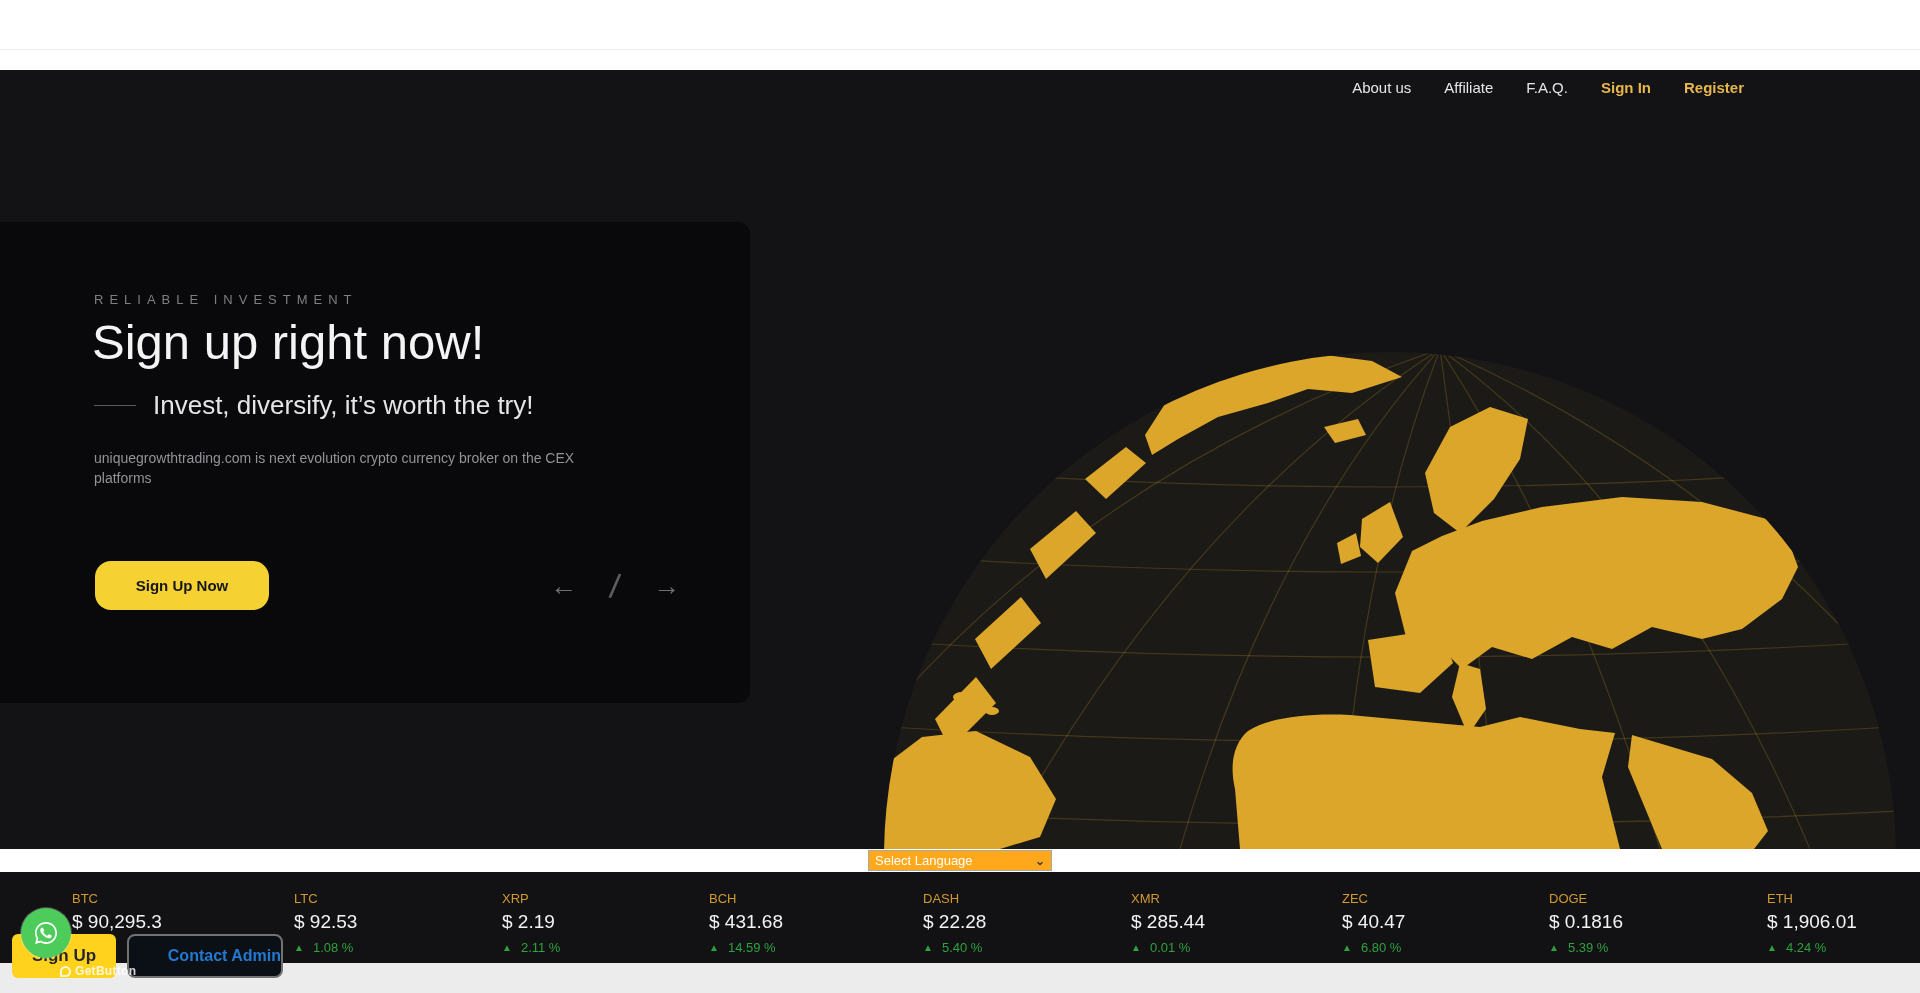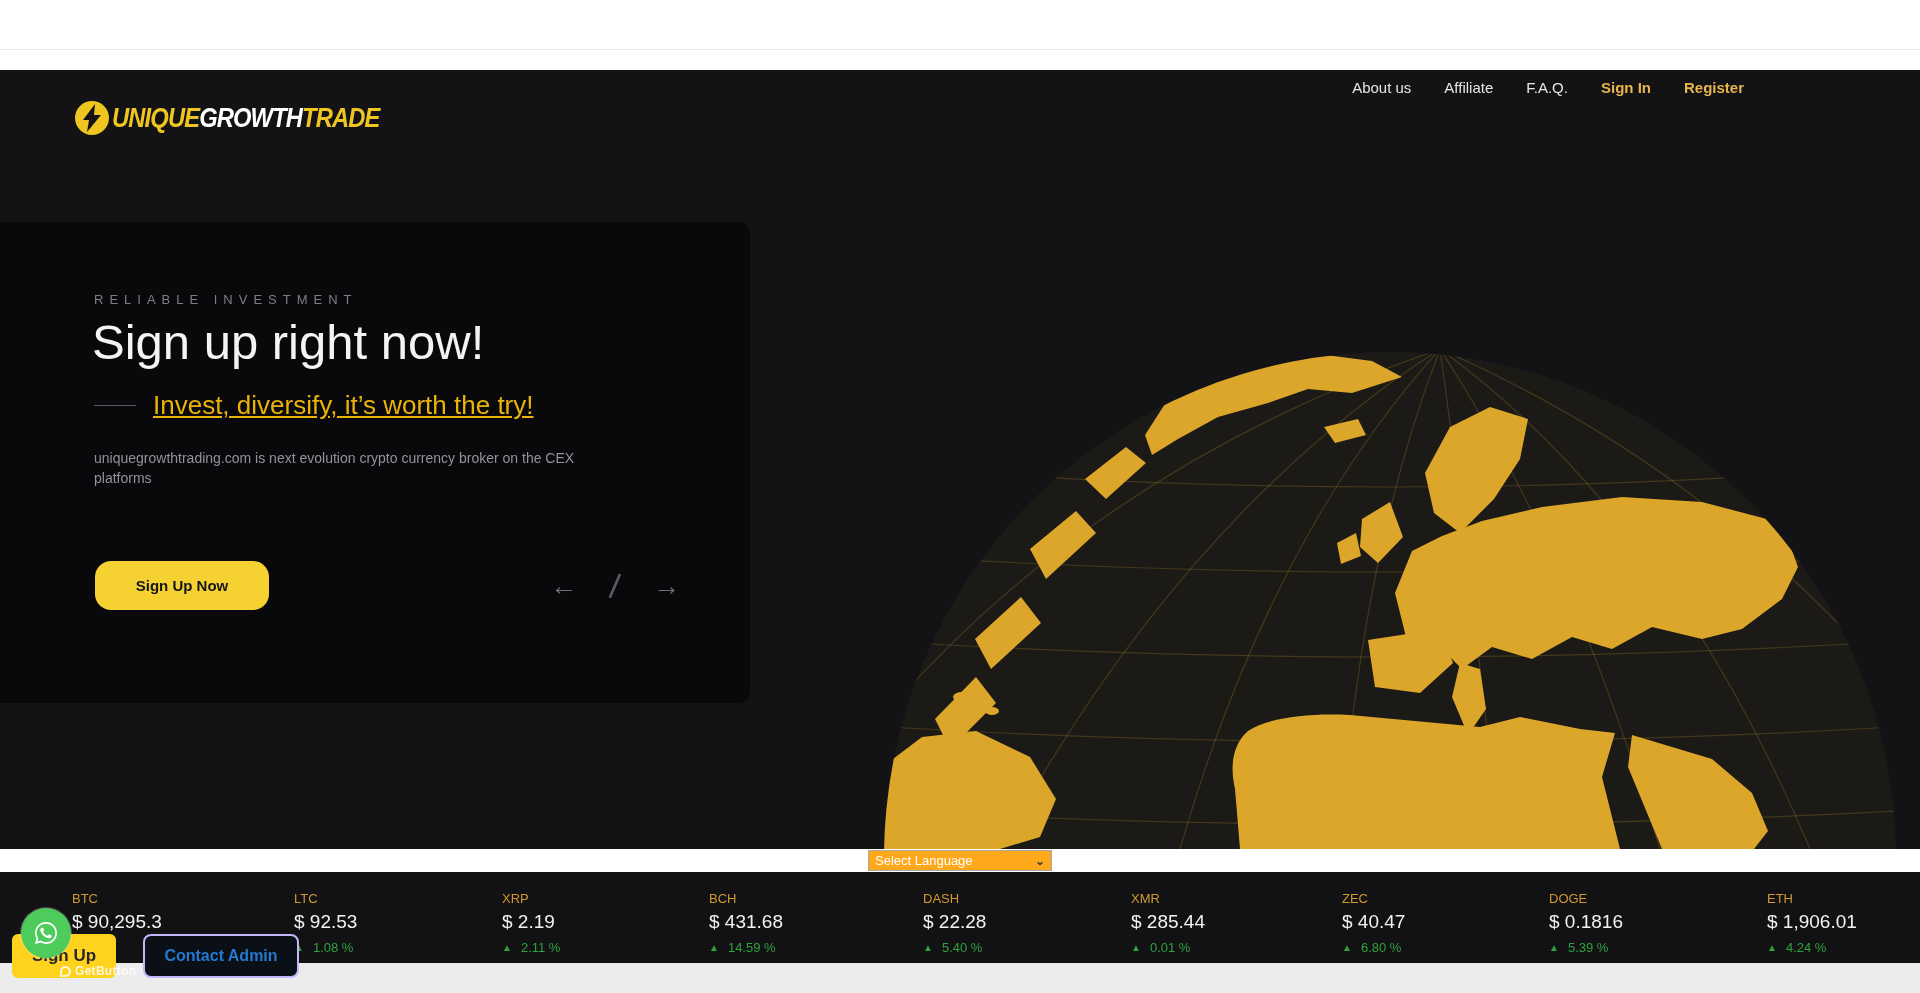--- a/index.html
+++ b/index.html
@@ -26,21 +26,21 @@
 
   
   .globe { position:absolute; left:880px; top:267px; width:1040px; height:512px; }
 
   
   .hero-card { position:absolute; left:0; top:152px; width:750px; height:481px; background:#09090b; border-radius:0 12px 12px 0; }
   .kicker { position:absolute; left:94px; top:70px; font-size:13px; letter-spacing:6px; color:#7f7f83; }
   .hero-title { position:absolute; left:92px; top:92px; font-size:49px; font-weight:400; color:#f4f4f5; }
   .hero-sub-row { position:absolute; left:94px; top:168px; display:flex; align-items:center; }
   .hero-sub-line { width:42px; height:1px; background:#5a5a5e; margin-right:17px; }
-  .hero-subtitle { font-size:26px; font-weight:400; color:#eab308;text-decoration:underline; }
+  .hero-subtitle { font-size:26px; font-weight:400; color:#e5e5e5; }
   .hero-desc { position:absolute; left:94px; top:226px; width:490px; font-size:14px; line-height:20px; color:#939398; }
   .cta-btn { position:absolute; left:95px; top:339px; width:174px; height:49px; background:#F5D231; border:none; border-radius:16px;
              font-family:"Liberation Sans", sans-serif; font-size:15px; font-weight:bold; color:#16161a; cursor:pointer; }
   .carousel { position:absolute; left:550px; top:336px; width:130px; height:56px; display:flex; align-items:center; justify-content:space-between; }
   .car-arrow { font-size:27px; color:#6e6e72; cursor:pointer; line-height:1; }
   .car-sep { font-size:34px; font-weight:300; color:#5c5c60; transform:rotate(8deg); }
 
   
   .lang-strip { position:absolute; left:0; top:849px; width:1920px; height:17px; background:#ffffff; }
   .lang-select { position:absolute; left:868px; top:1px; width:184px; height:21px; background:#FFA81C; border:1px solid #a8a8a8;
@@ -59,22 +59,22 @@
   .pct-row { margin-top:7px; display:flex; align-items:center; gap:9px; }
   .tri { font-size:10px; color:#2EA23C; }
   .pct { font-size:13px; color:#2EA23C; }
 
   
   .bottom-strip { position:absolute; left:0; top:963px; width:1920px; height:30px; background:#ECECEC; }
 
   
   .signup-btn { position:absolute; left:12px; top:934px; width:104px; height:44px; background:#FFD21E; border:none; border-radius:6px;
                 font-family:"Liberation Sans", sans-serif; font-size:17px; font-weight:bold; color:#26262a; cursor:pointer; }
-  .contact-btn { position:absolute; left:143px; top:934px; width:156px; height:44px; background:#0B1017; border:2px solid #c4b5fd; border-radius:8px;
-                 font-family:"Liberation Sans", sans-serif; font-size:16px; font-weight:bold; color:#2379D0; cursor:pointer; }
+  .contact-btn { position:absolute; left:127px; top:934px; width:156px; height:44px; background:#0B1017; border:2px solid #737373; border-radius:8px;
+                 font-family:"Liberation Sans", sans-serif; font-size:16px; font-weight:bold; color:#2379D0; cursor:pointer;text-align:right; }
   .whatsapp { position:absolute; left:21px; top:908px; width:50px; height:50px; border-radius:50%; background:#4DCB5B;
               display:flex; align-items:center; justify-content:center; cursor:pointer; box-shadow:0 0 0 1px rgba(255,255,255,.25); }
   .whatsapp svg { width:32px; height:32px; }
   .getbutton { position:absolute; left:17px; top:964px; display:flex; align-items:center; gap:4px; color:rgba(255,255,255,.82);padding-left:43px; }
   .getbutton .gb-icon { width:11px; height:11px; border:2px solid rgba(255,255,255,.82); border-radius:50% 50% 50% 0; }
   .getbutton .gb-text { font-size:12px; font-weight:bold; letter-spacing:.3px; }
 </style>
 </head>
 <body>
 
@@ -134,29 +134,20 @@
 
         <path d="M752,398 L832,422 L872,456 L888,494 L874,512 L782,512 L748,430 Z"></path>
 
         <path d="M0,432 L42,400 L96,394 L150,420 L176,462 L160,500 L120,512 L0,512 Z"></path>
 
         <ellipse cx="82" cy="360" rx="9" ry="5"></ellipse>
         <ellipse cx="112" cy="374" rx="7" ry="4"></ellipse>
       </g>
     </svg>
 
-    <div class="logo">
-      <svg viewBox="0 0 36 36">
-        <circle cx="18" cy="18" r="17" fill="#EFC61F"></circle>
-        <path d="M21,4 L9,20 h6 L13,32 L27,15 h-7 Z" fill="#131316"></path>
-      </svg>
-      <span class="word">
-        <span class="u">UNIQUE</span><span class="g">GROWTH</span><span class="t">TRADE</span>
-      </span>
-    </div>
 
     <div class="top-nav">
       <span class="link">About us</span>
       <span class="link">Affiliate</span>
       <span class="link">F.A.Q.</span>
       <span class="link accent">Sign In</span>
       <span class="link accent">Register</span>
     </div>
 
     <div class="hero-card">

